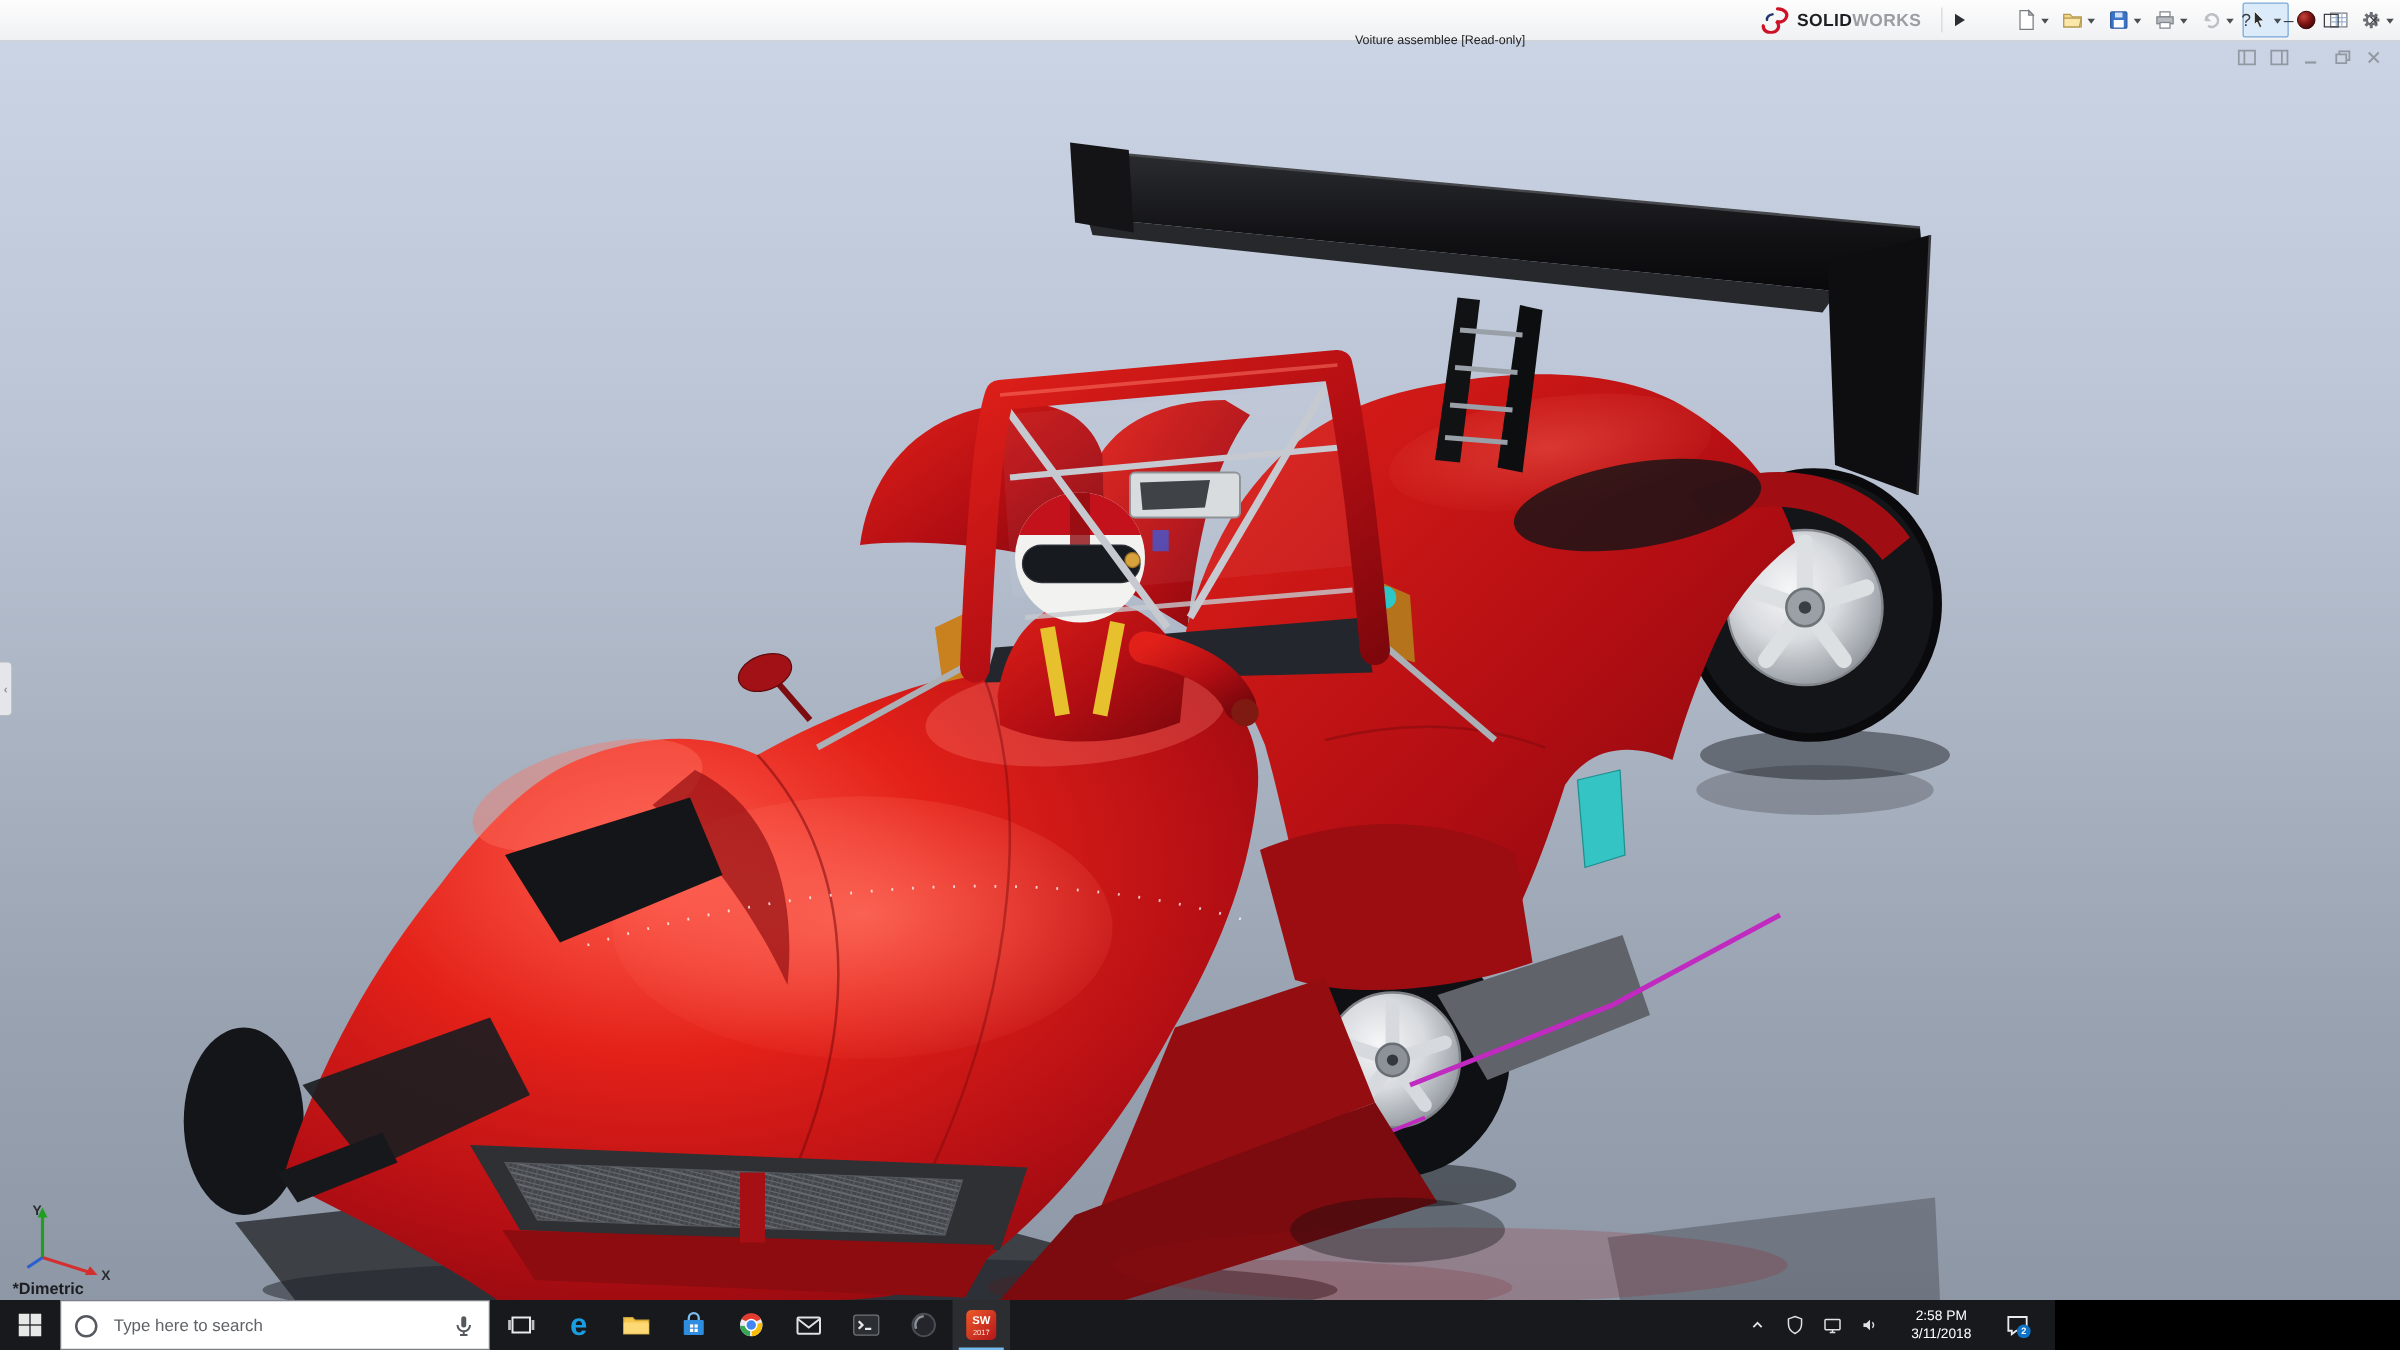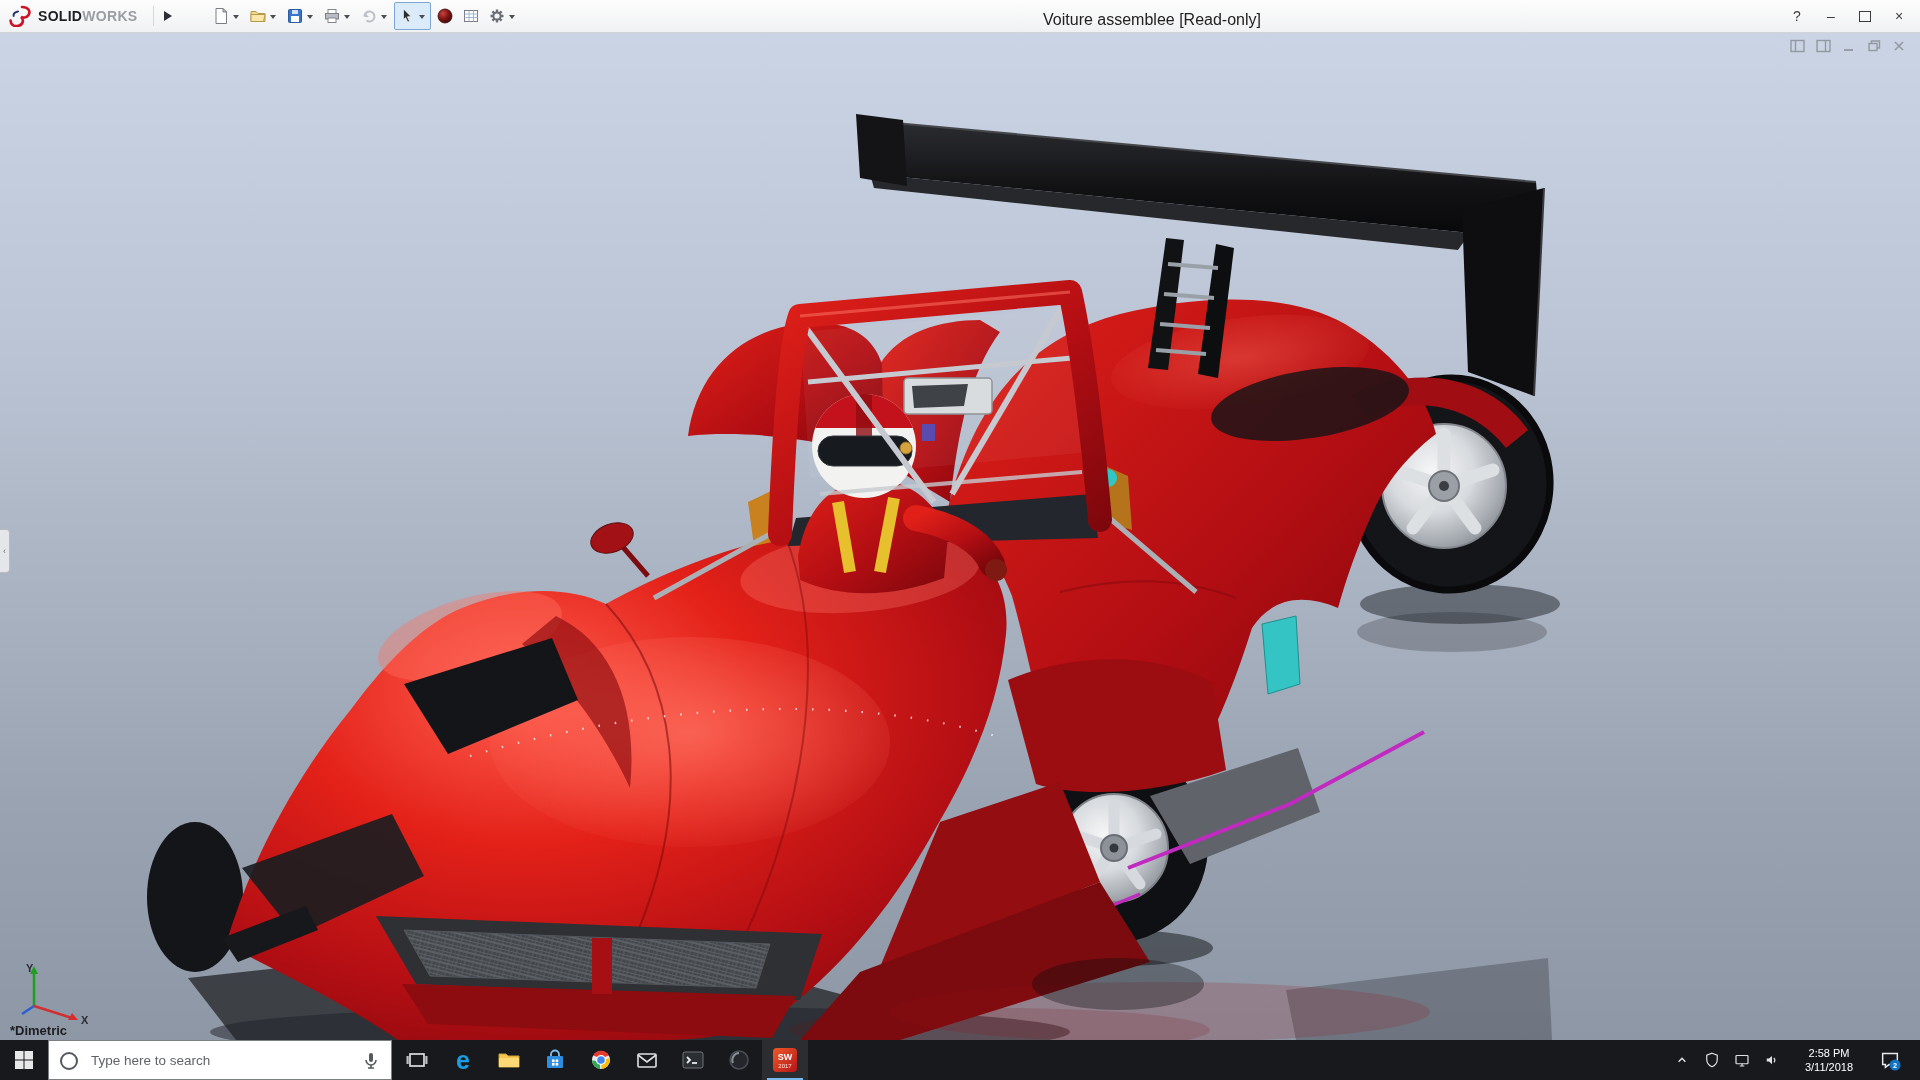--- a/index.html
+++ b/index.html
@@ -2,54 +2,54 @@
 <html><head>
 <meta charset="utf-8">
 <style>
   html,body{margin:0;padding:0;}
   body{width:1920px;height:1080px;overflow:hidden;position:relative;
        font-family:"Liberation Sans",sans-serif;background:#000;}
 
   
   .titlebar{position:absolute;top:0;left:0;width:1920px;height:32px;
     background:linear-gradient(#fdfdfd,#f0f1f3);border-bottom:1px solid #d2d4d8;
-    display:flex;align-items:center;z-index:30;}
+    display:flex;align-items:center;z-index:30;justify-content:flex-end;}
   .brand{display:flex;align-items:center;gap:4px;padding:0 10px 0 8px;height:100%;}
   .brand-text{font-size:14px;font-weight:bold;letter-spacing:.3px;}
   .brand-solid{color:#1d1e22;}
   .brand-works{color:#9a9da2;font-weight:bold;}
   .tb-sep{width:1px;height:20px;background:#d5d7da;margin:0 6px;}
   .expand-arrow{width:0;height:0;border:5px solid transparent;border-left:8px solid #2c2e33;margin:0 10px 0 4px;}
   .quickbar{display:flex;align-items:center;gap:2px;margin-left:22px;}
   .tb-ico{display:flex;align-items:center;height:26px;padding:0 3px;border-radius:2px;}
   .tb-ico svg{display:block;}
   .tb-ico.selected{background:#dcebf9;border:1px solid #7aa7d6;}
   .chev{width:0;height:0;border:3px solid transparent;border-top:4px solid #4a4d52;margin:4px 2px 0 3px;}
-  .win-title{position:absolute;left:60%;transform:translateX(-50%);top:4px;height:32px;
-    display:flex;align-items:center;font-size:16px;color:#222;white-space:nowrap;}
+  .win-title{position:absolute;left:60%;transform:translateX(-50%);top:16px;height:32px;
+    display:flex;align-items:center;font-size:10px;color:#222;white-space:nowrap;}
   .win-btns{position:absolute;right:4px;top:0;height:32px;display:flex;align-items:center;}
   .win-btn{width:34px;height:32px;display:flex;align-items:center;justify-content:center;
     font-size:14px;color:#3a3c40;}
   .restore-box{width:10px;height:9px;border:1px solid #3a3c40;}
 
   
   .viewport{position:absolute;top:32px;left:0;width:1920px;height:1008px;
     background:linear-gradient(180deg,#cad4e4 0%,#bcc5d5 30%,#aab3c2 55%,#99a2b0 78%,#8e97a5 100%);
     overflow:hidden;}
   .scene{position:absolute;top:0;left:0;}
   .doc-controls{position:absolute;top:7px;right:14px;display:flex;gap:10px;align-items:center;z-index:5;}
   .doc-controls svg{display:block;opacity:.75;}
   .left-tab{position:absolute;left:0;top:497px;width:9px;height:42px;background:#e4e6ea;
     border:1px solid #b7bac0;border-left:none;border-radius:0 4px 4px 0;
     display:flex;align-items:center;justify-content:center;font-size:9px;color:#6d7076;}
   .view-label{position:absolute;left:10px;bottom:2px;font-size:13px;font-weight:bold;color:#1c1d20;z-index:6;margin-top:29px;}
   .triad{position:absolute;left:18px;bottom:16px;z-index:6;}
 
   
-  .taskbar{position:absolute;bottom:0;left:0;width:1920px;height:40px;background:#17191d;
+  .taskbar{position:absolute;bottom:0;left:0;width:1644px;height:40px;background:#17191d;
     display:flex;align-items:stretch;z-index:40;}
   .start-btn{width:48px;display:flex;align-items:center;justify-content:center;}
   .search-box{position:relative;width:342px;background:#fff;border:1px solid #7b7e83;
     display:flex;align-items:center;}
   .search-box input{border:none;outline:none;width:250px;margin-left:40px;font-size:13.5px;
     color:#444;font-family:"Liberation Sans",sans-serif;background:transparent;}
   .search-box input::placeholder{color:#5f6368;opacity:1;}
   .search-ico{position:absolute;left:8px;top:8px;}
   .mic-ico{position:absolute;right:8px;top:8px;}
   .app-row{display:flex;align-items:stretch;margin-left:2px;}

